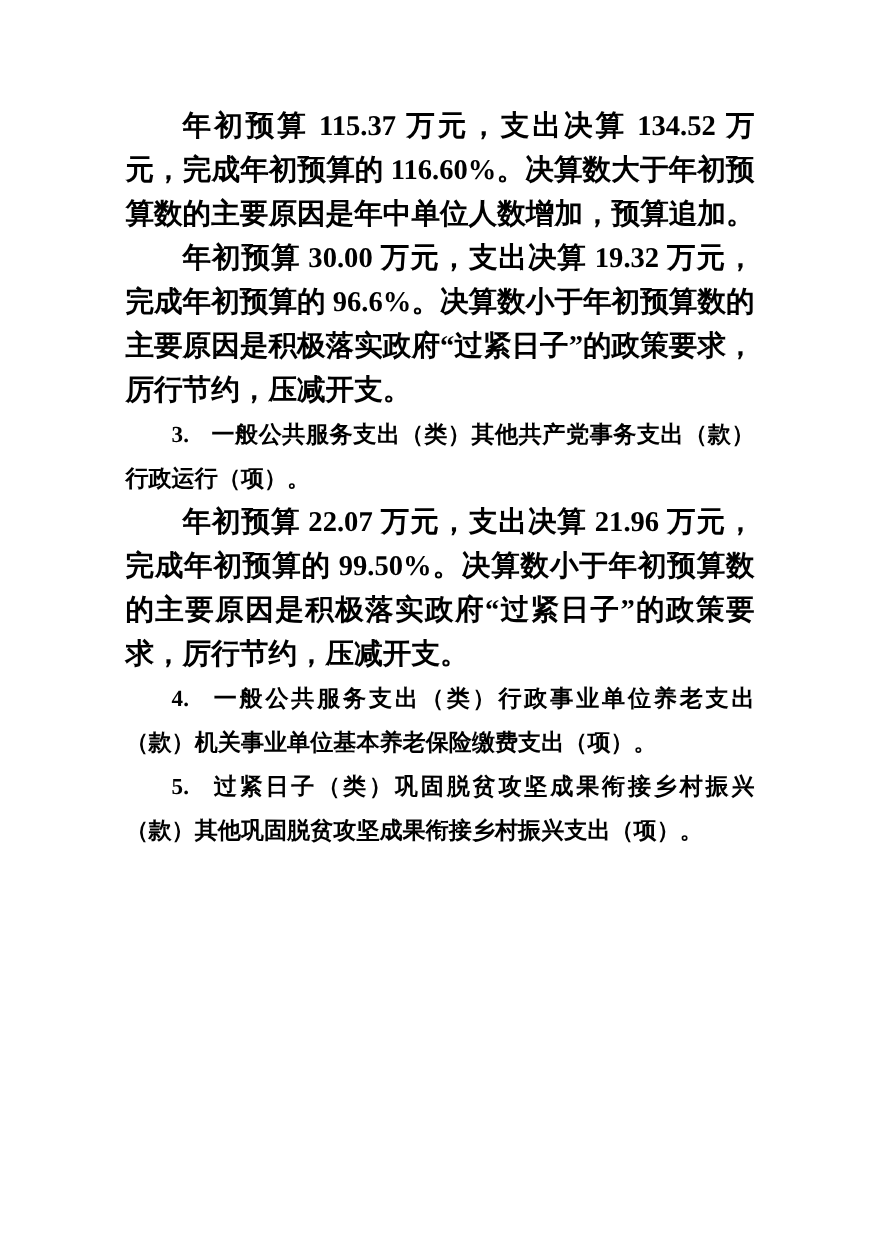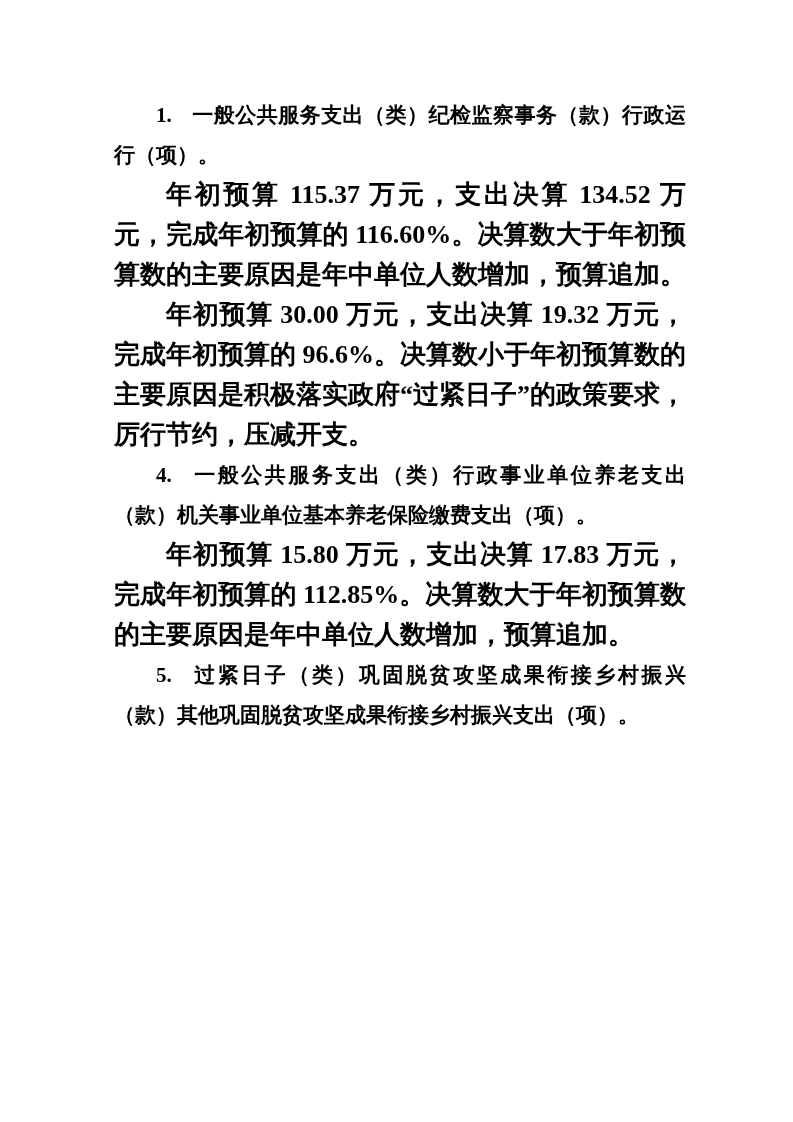--- a/index.html
+++ b/index.html
@@ -46,32 +46,34 @@
     text-indent: 2em;
   }
 </style>
 </head>
 <body>
 
 <div class="page">
   <div class="content">
 
     <div class="doc-section">
-      <h2 class="heading"><span class="num">1.</span><span>一般公共服务支出（类）纪检监察事务（款）行政运行（项）。</span></h2>
       <p class="para">年初预算 115.37 万元，支出决算 134.52 万元，完成年初预算的 116.60%。决算数大于年初预算数的主要原因是年中单位人数增加，预算追加。</p>
     </div>
 
     <div class="doc-section">
       <p class="para">年初预算 30.00 万元，支出决算 19.32 万元，完成年初预算的 96.6%。决算数小于年初预算数的主要原因是积极落实政府“过紧日子”的政策要求，厉行节约，压减开支。</p>
     </div>
 
+    <div class="doc-section">
+      <h2 class="heading"><span class="num">3.</span><span>一般公共服务支出（类）其他共产党事务支出（款）行政运行（项）。</span></h2>
+      <p class="para">年初预算 22.07 万元，支出决算 21.96 万元，完成年初预算的 99.50%。决算数小于年初预算数的主要原因是积极落实政府“过紧日子”的政策要求，厉行节约，压减开支。</p>
+    </div>
 
     <div class="doc-section">
       <h2 class="heading"><span class="num">4.</span><span>一般公共服务支出（类）行政事业单位养老支出（款）机关事业单位基本养老保险缴费支出（项）。</span></h2>
-      <p class="para">年初预算 15.80 万元，支出决算 17.83 万元，完成年初预算的 112.85%。决算数大于年初预算数的主要原因是年中单位人数增加，预算追加。</p>
     </div>
 
     <div class="doc-section">
       <h2 class="heading"><span class="num">5.</span><span>过紧日子（类）巩固脱贫攻坚成果衔接乡村振兴（款）其他巩固脱贫攻坚成果衔接乡村振兴支出（项）。</span></h2>
     </div>
 
   </div>
 </div>
 
 </body></html>

